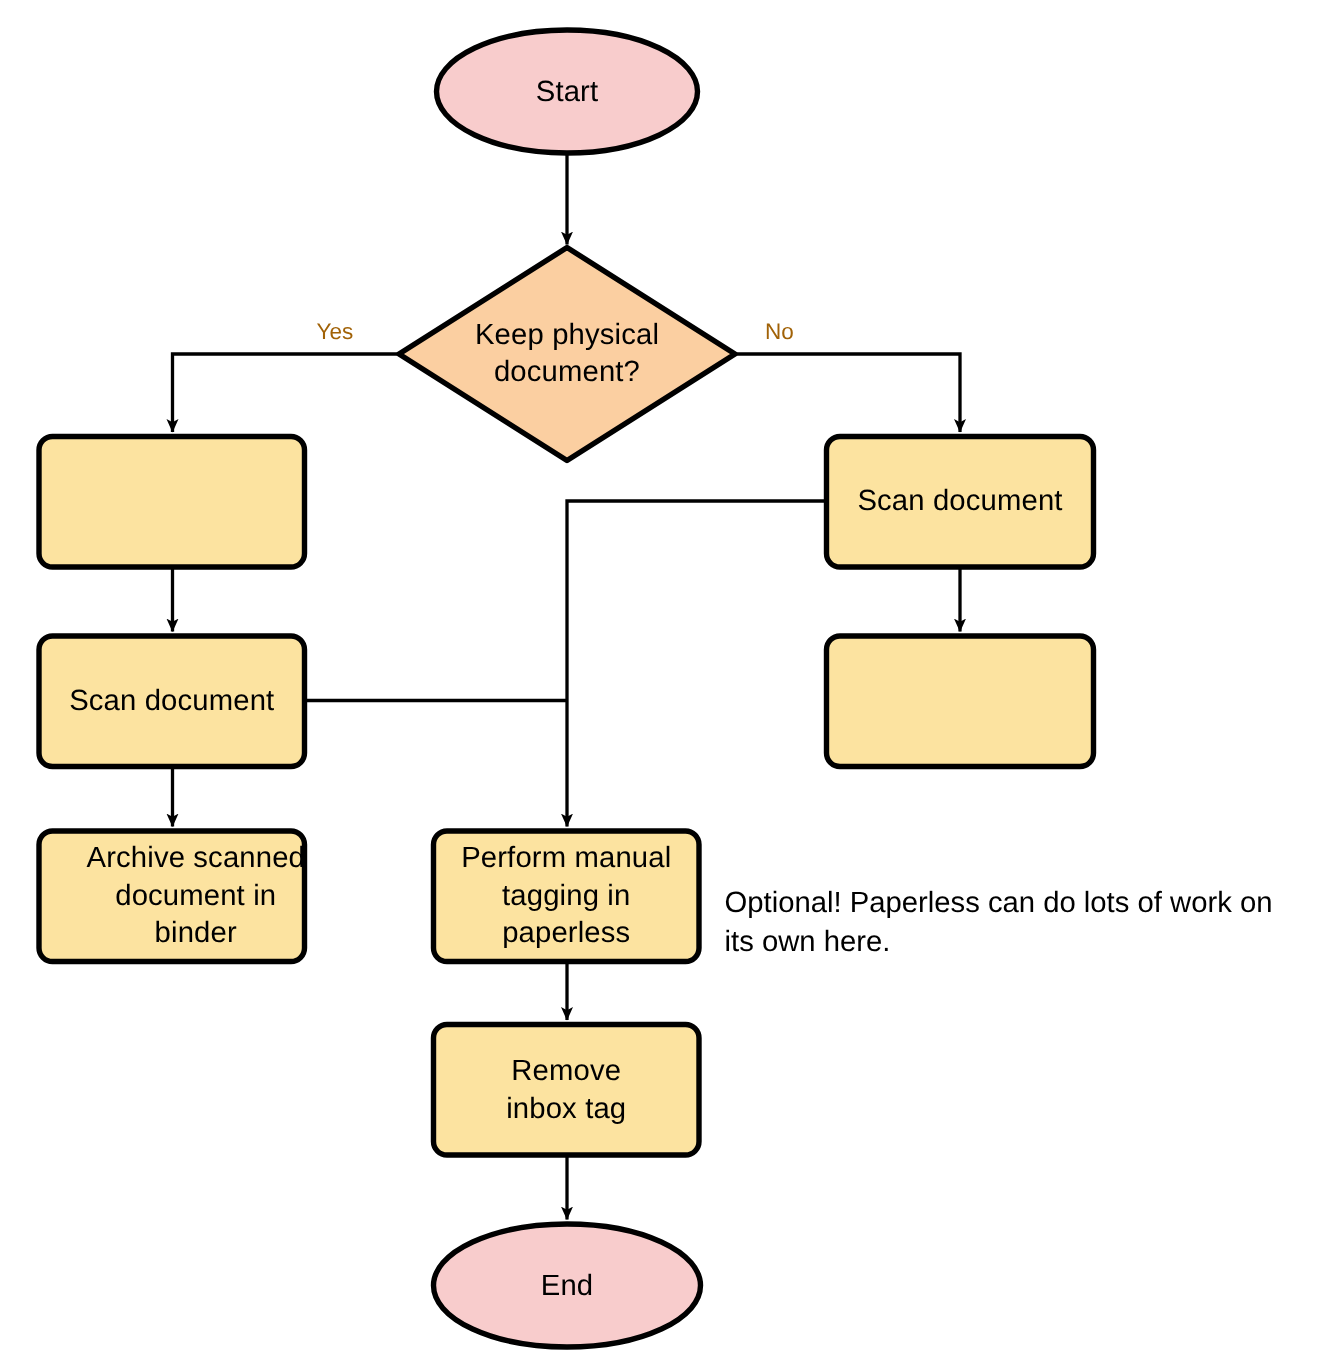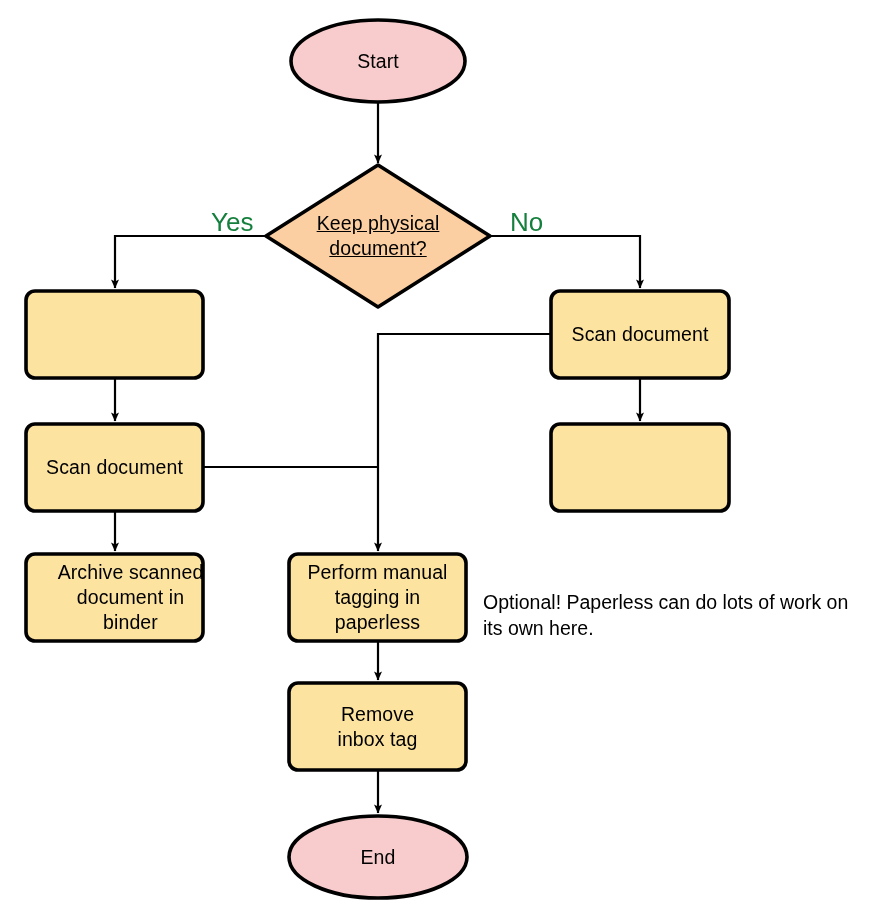--- a/index.html
+++ b/index.html
@@ -35,22 +35,22 @@
     text-align: center;
     color: #000000;
     font-size: 19.5px;
     line-height: 25px;
     white-space: pre-line;
     pointer-events: none;
     letter-spacing: 0.1px;
   }
   .edge-label {
     position: absolute;
-    color: #15803d;
-    font-size: 26px;
+    color: #a16207;
+    font-size: 15px;
     line-height: 22px;
     white-space: nowrap;
   }
   .note-text {
     position: absolute;
     color: #000000;
     font-size: 19.5px;
     line-height: 26px;
     white-space: pre-line;
   }
@@ -102,21 +102,21 @@
     <rect x="551" y="424" width="178" height="87" rx="9" ry="9" fill="#fce3a0" stroke="#000000" stroke-width="3.6"></rect>
 
     <rect x="289" y="554" width="177" height="87" rx="9" ry="9" fill="#fce3a0" stroke="#000000" stroke-width="3.6"></rect>
     <rect x="289" y="683" width="177" height="87" rx="9" ry="9" fill="#fce3a0" stroke="#000000" stroke-width="3.6"></rect>
 
     <ellipse cx="378" cy="857" rx="89" ry="41" fill="#f8cccc" stroke="#000000" stroke-width="3.6"></ellipse>
   </svg>
 
   <div class="node-label" style="left:290px; top:20px; width:176px; height:82px;">Start</div>
 
-  <div class="node-label" style="left:283px; top:195px; width:190px; height:82px;text-decoration:underline;">Keep physical
+  <div class="node-label" style="left:283px; top:195px; width:190px; height:82px;">Keep physical
 document?</div>
 
 
   <div class="node-label" style="left:26px; top:424px; width:177px; height:87px;">Scan document</div>
 
   <div class="node-label" style="left:26px; top:554px; width:177px; height:87px;padding-left:16px;">Archive scanned
 document in
 binder</div>
 
   <div class="node-label" style="left:551px; top:291px; width:178px; height:87px;">Scan document</div>

